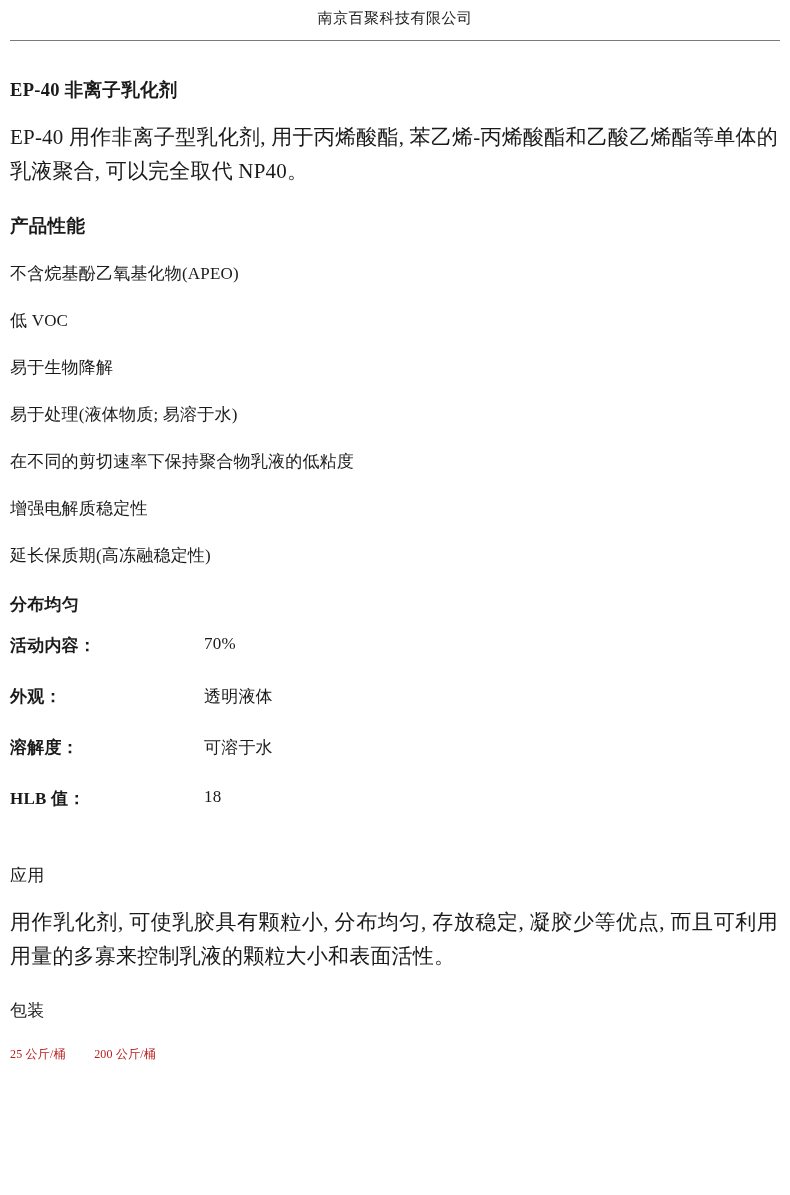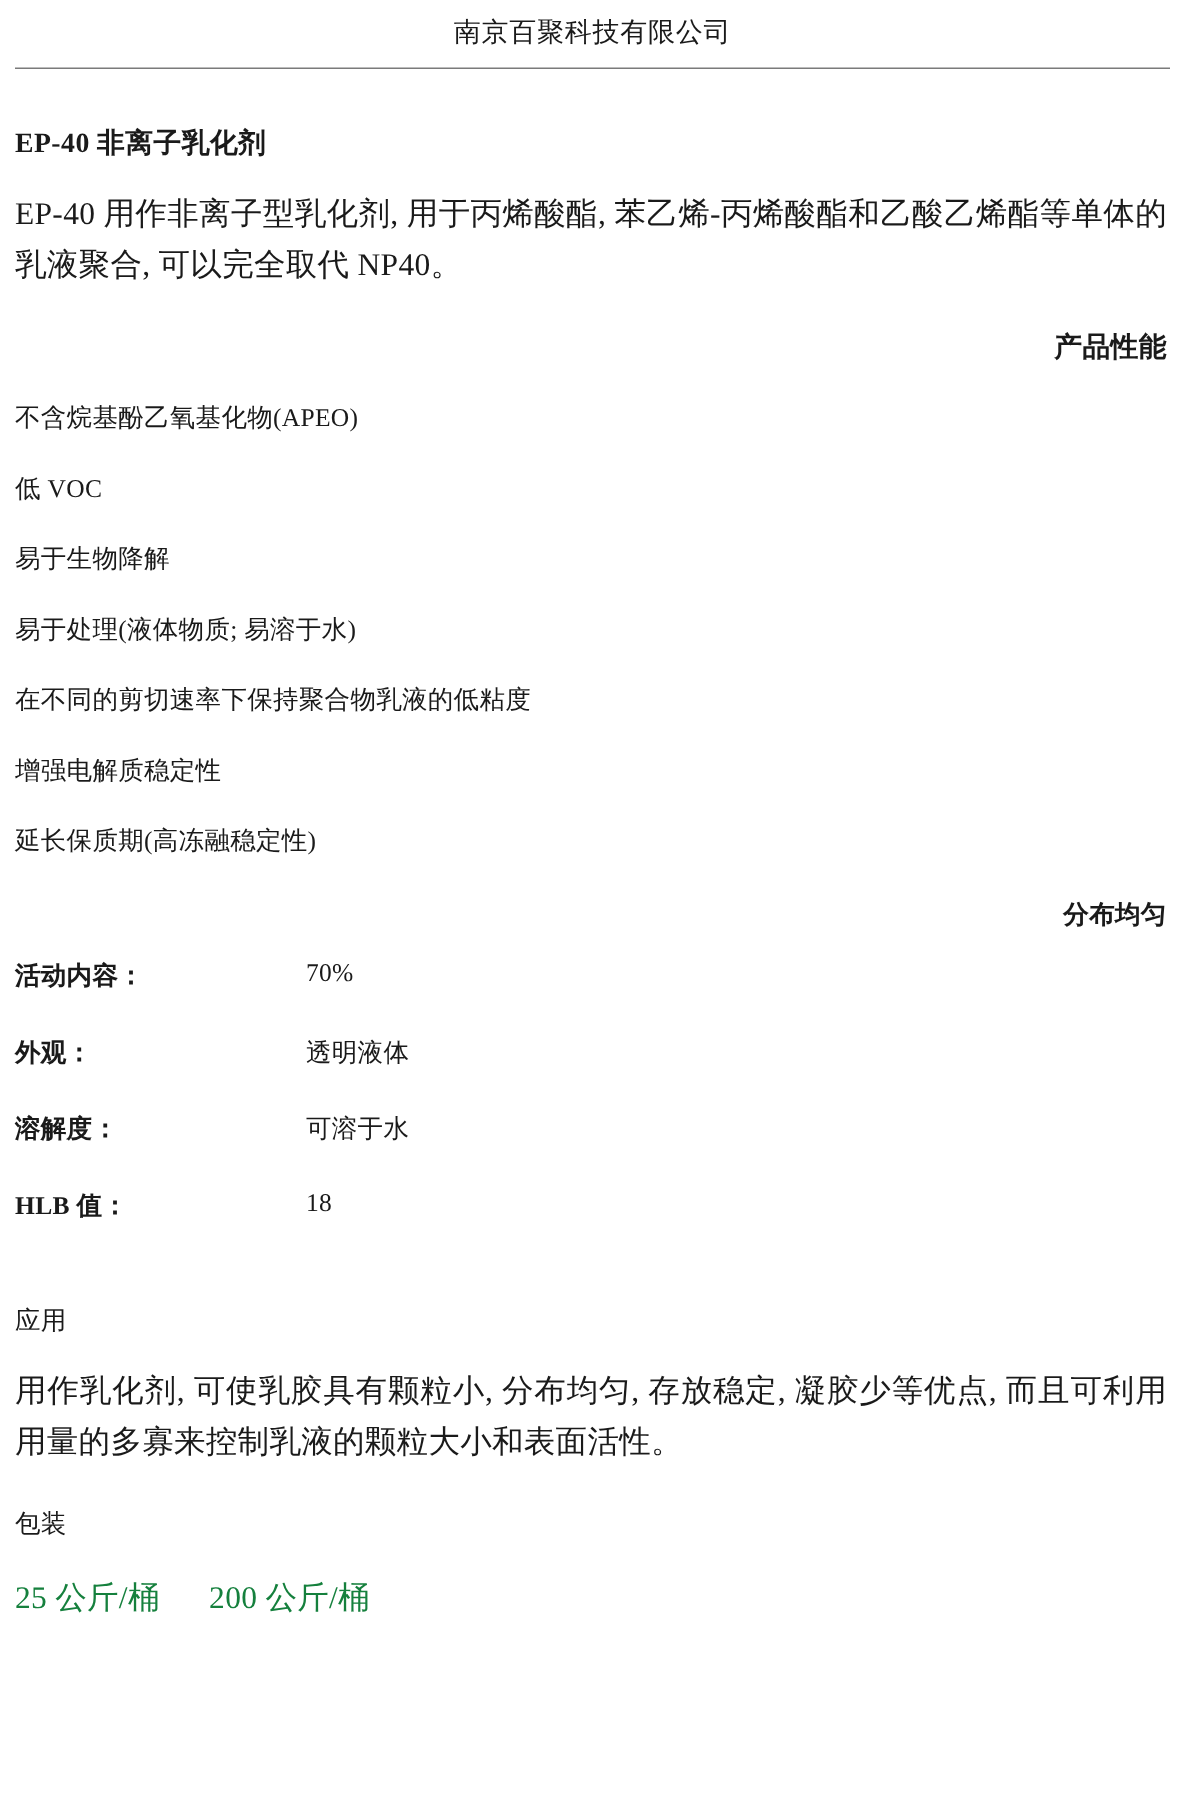--- a/index.html
+++ b/index.html
@@ -18,21 +18,21 @@
   .page {
     width: 790px;
     height: 1195px;
     box-sizing: border-box;
     padding: 0;
     position: relative;
   }
   .header {
     text-align: center;
     font-family: "Liberation Serif", serif;
-    font-size: 18px;
+    font-size: 15px;
     color: #1a1a1a;
     padding-top: 9px;
     letter-spacing: 0.5px;
   }
   .header-rule {
     border: none;
     border-top: 1px solid #7a7a7a;
     margin: 12px 10px 0 10px;
   }
   .content {
@@ -52,21 +52,20 @@
     margin-top: 18px;
     text-align: justify;
     letter-spacing: 0.2px;
   }
   .section-heading {
     font-weight: bold;
     font-size: 18.5px;
     color: #1a1a1a;
     margin-top: 25px;
     letter-spacing: 0.3px;
-    text-align: right;
   }
   .section-heading.small {
     font-size: 17px;
     margin-top: 26px;
   }
   .feature {
     font-size: 17px;
     color: #1a1a1a;
     margin-top: 24px;
     letter-spacing: 0.2px;
@@ -92,22 +91,22 @@
   }
   table.specs td.key {
     font-weight: bold;
     width: 194px;
     white-space: nowrap;
   }
   table.specs td.val {
     font-weight: normal;
   }
   .packaging-line {
-    font-size: 21px;
-    color: #15803d;
+    font-size: 12px;
+    color: #b91c1c;
     margin-top: 24px;
     letter-spacing: 0.2px;
   }
   .pack-gap {
     display: inline-block;
     width: 22px;
   }
 </style>
 </head>
 <body>

